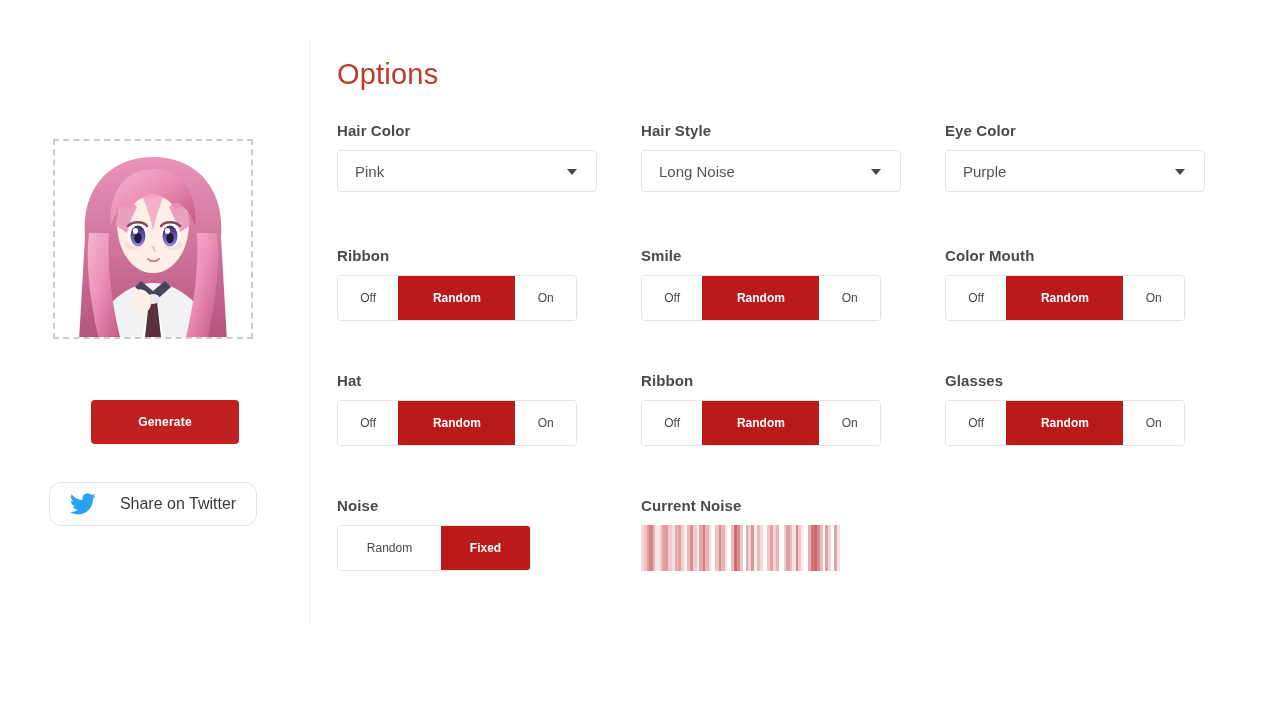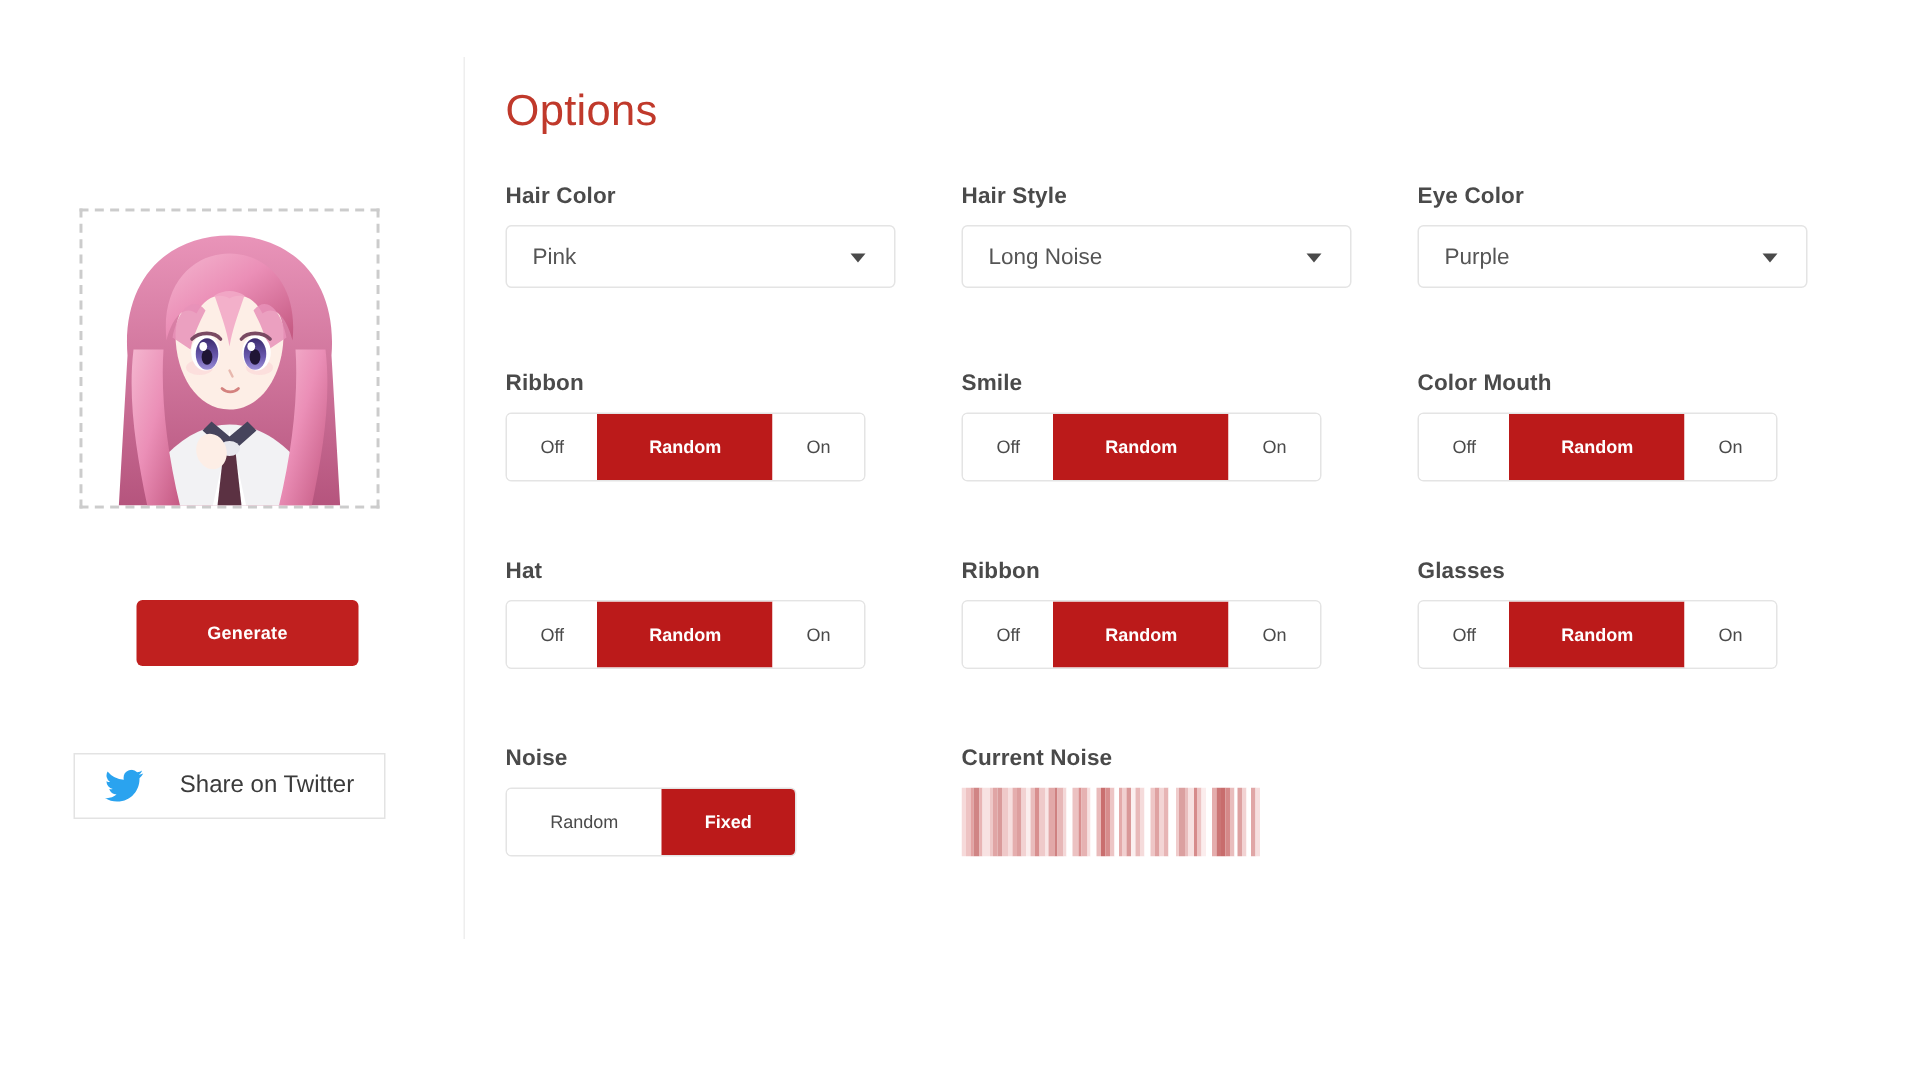--- a/index.html
+++ b/index.html
@@ -75,26 +75,26 @@
     cursor: pointer;
     display: flex;
     align-items: center;
     justify-content: center;
     margin-left: 12px;
   }
 
   .twitter-button {
     position: absolute;
     left: 49px;
-    top: 502px;
+    top: 482px;
     width: 208px;
     height: 44px;
     background: #ffffff;
     border: 1px solid #e3e3e3;
-    border-radius: 0;
+    border-radius: 12px;
     cursor: pointer;
     display: flex;
     align-items: center;
     justify-content: center;
     gap: 24px;
   }
 
   .twitter-icon { display: block; width: 26px; height: 22px; flex: 0 0 auto; }
 
   .twitter-label {

